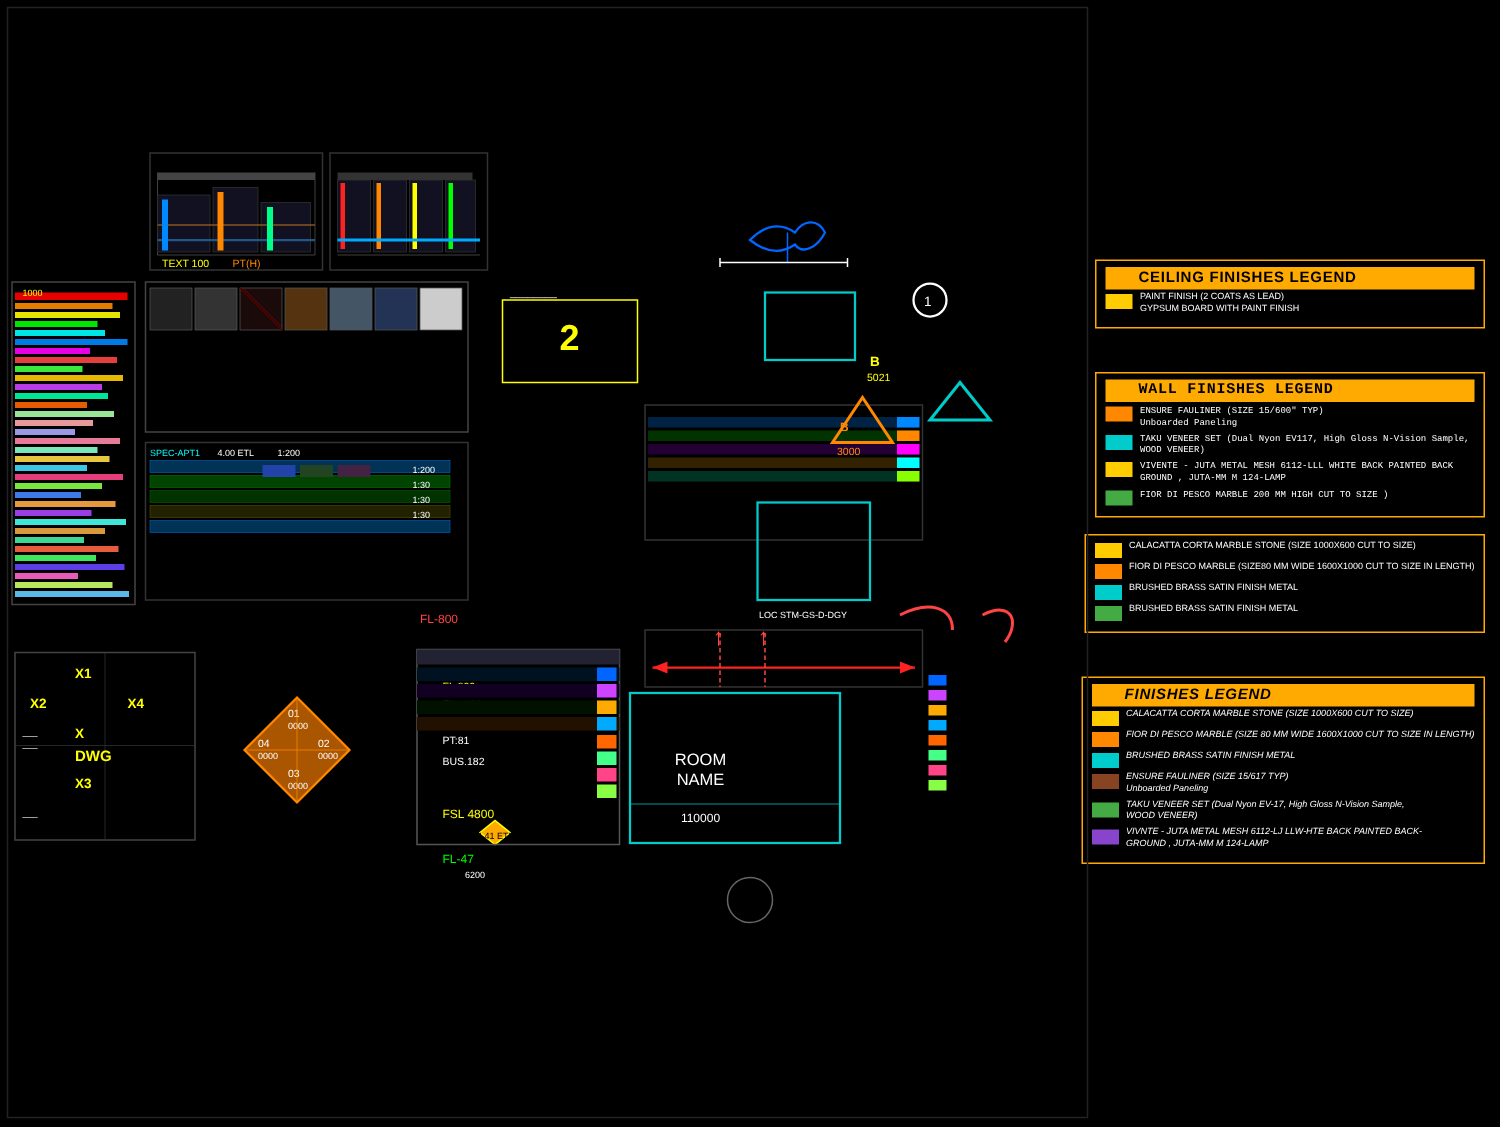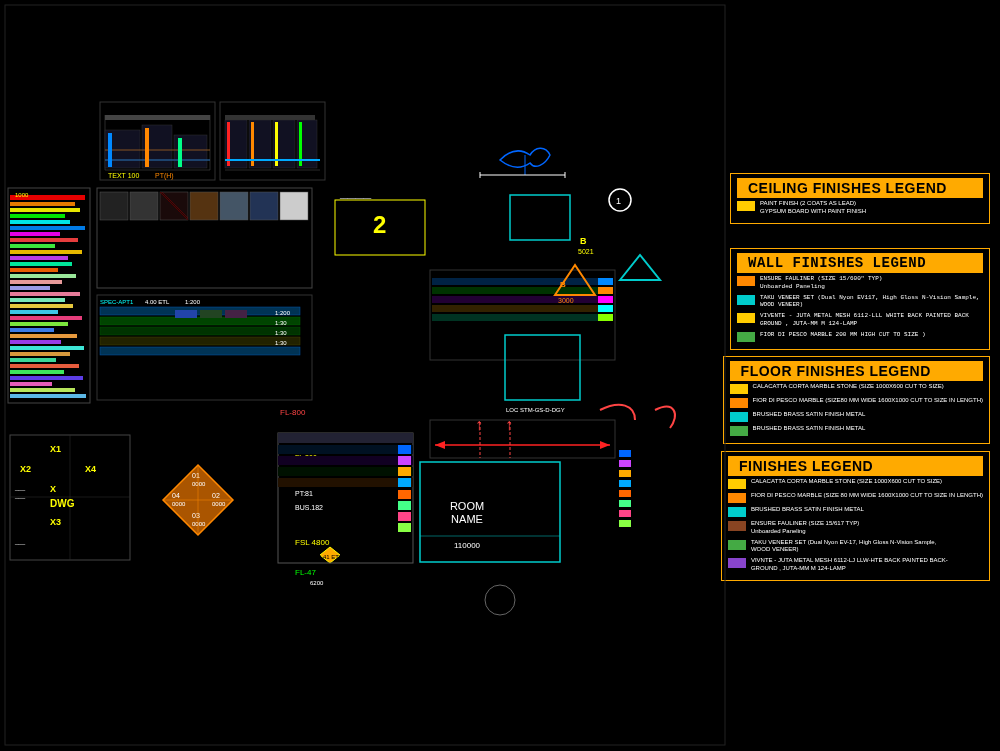--- a/index.html
+++ b/index.html
@@ -18,22 +18,22 @@
       right: 10px;
       background: #000;
       border: 1.5px solid #ffaa00;
       padding: 4px 6px;
       min-width: 260px;
     }
     .legend-title {
       background: #ffaa00;
       color: #000;
       font-weight: bold;
-      font-size: 14px;
-      padding: 2px 11px;
+      font-size: 10px;
+      padding: 2px 22px;
       margin-bottom: 2px;
       letter-spacing: 0.5px;
     }
     .legend-item {
       display: flex;
       align-items: flex-start;
       margin-bottom: 3px;
       gap: 5px;
     }
     .legend-swatch {
@@ -48,21 +48,21 @@
       line-height: 1.3;
     }
 
     
     #ceiling-legend { top: 173px; }
     
     #wall-legend { top: 248px; font-family: Liberation Mono, monospace; }
     
     #floor-legend { top: 356px; }
     
-    #finishes-legend { top: 451px; }
+    #finishes-legend { top: 451px; font-style: italic; }
 
     
     .sw-yellow { background: #ffcc00; }
     .sw-orange { background: #ff8800; }
     .sw-cyan { background: #00cccc; }
     .sw-green { background: #44aa44; }
     .sw-purple { background: #8844cc; }
     .sw-brown { background: #884422; }
 
     
@@ -100,21 +100,20 @@
     <div class="legend-swatch sw-yellow"></div>
     <div class="legend-text">VIVENTE - JUTA METAL MESH 6112-LLL WHITE BACK PAINTED BACK<br>GROUND , JUTA-MM M 124-LAMP</div>
   </div>
   <div class="legend-item">
     <div class="legend-swatch sw-green"></div>
     <div class="legend-text">FIOR DI PESCO MARBLE 200 MM HIGH CUT TO SIZE )</div>
   </div>
 </div>
 
 <div id="floor-legend" class="legend-panel">
-  <div class="legend-title">FLOOR FINISHES LEGEND</div>
   <div class="legend-item">
     <div class="legend-swatch sw-yellow"></div>
     <div class="legend-text">CALACATTA CORTA MARBLE STONE (SIZE 1000X600 CUT TO SIZE)</div>
   </div>
   <div class="legend-item">
     <div class="legend-swatch sw-orange"></div>
     <div class="legend-text">FIOR DI PESCO MARBLE (SIZE80 MM WIDE 1600X1000 CUT TO SIZE IN LENGTH)</div>
   </div>
   <div class="legend-item">
     <div class="legend-swatch sw-cyan"></div>

